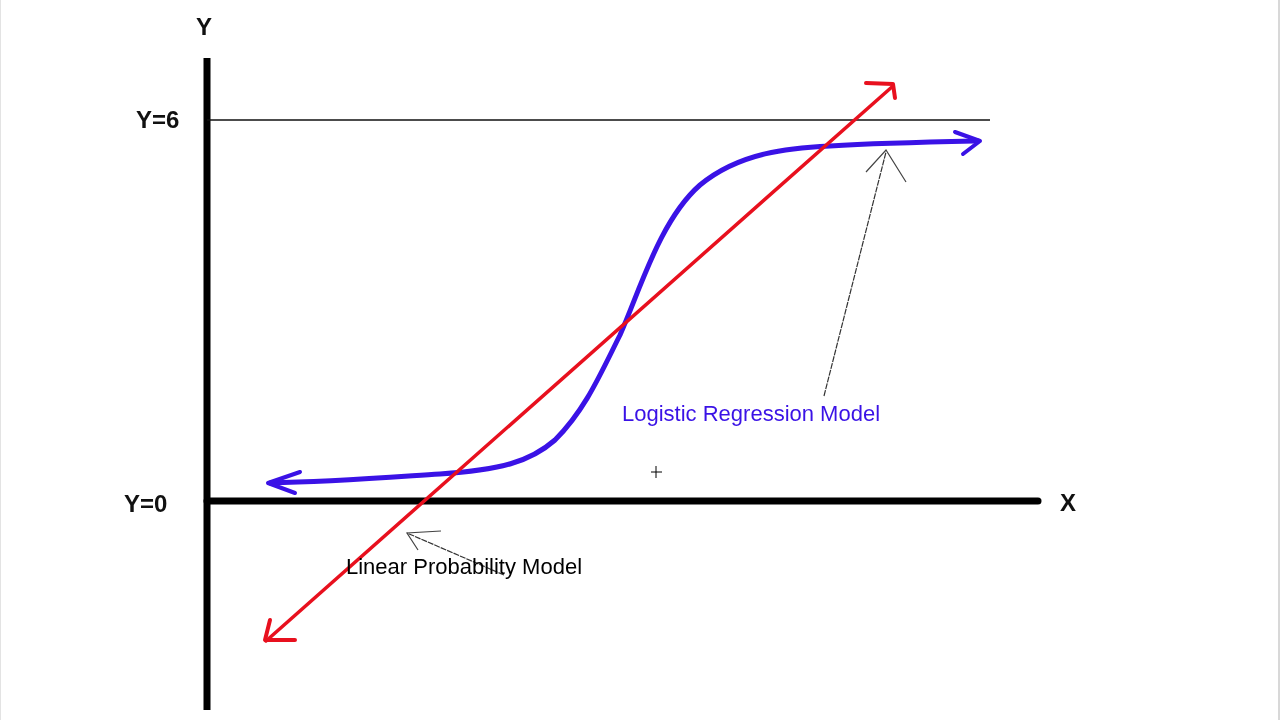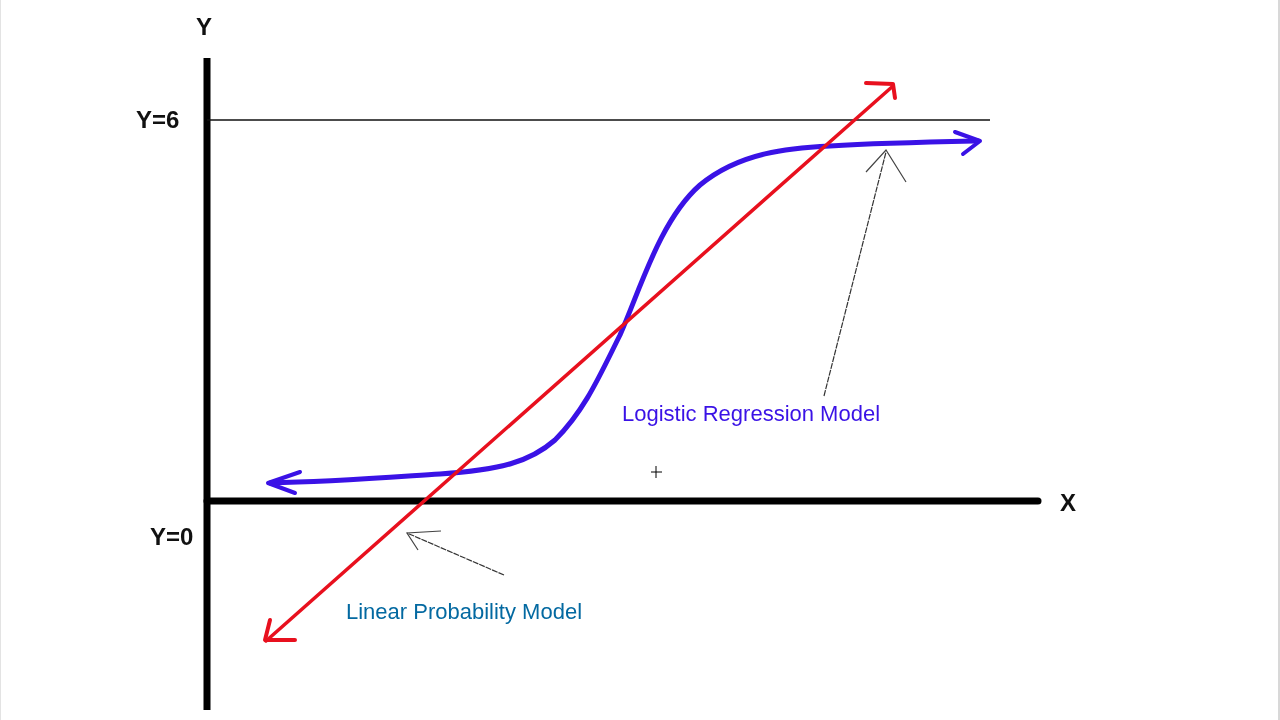--- a/index.html
+++ b/index.html
@@ -41,16 +41,16 @@
 
   <line x1="504" y1="575" x2="407" y2="533" stroke="#333" stroke-width="1.2" stroke-dasharray="6 1"></line>
   <path d="M441,531 L407,533 L418,550" fill="none" stroke="#444" stroke-width="1.2"></path>
 
   <path d="M651,472 L662,472 M656,466 L656,478" stroke="#000" stroke-width="1"></path>
 </svg>
 
 <span class="lbl axis-lbl" style="left:196px;top:15px;">Y</span>
 <span class="lbl axis-lbl" style="left:1060px;top:491px;">X</span>
 <span class="lbl axis-lbl" style="left:136px;top:108px;">Y=6</span>
-<span class="lbl axis-lbl" style="left:150px;top:492px;margin-top:33px;">Y=0</span>
+<span class="lbl axis-lbl" style="left:124px;top:492px;">Y=0</span>
 
 <span class="lbl model-lbl" style="left:598px;top:403px;color:#3a12e6;margin-left:24px;">Logistic Regression Model</span>
-<span class="lbl model-lbl" style="left:346px;top:601px;color:#0369a1;">Linear Probability Model</span>
+<span class="lbl model-lbl" style="left:346px;top:556px;color:#000000;">Linear Probability Model</span>
 
 </body></html>

